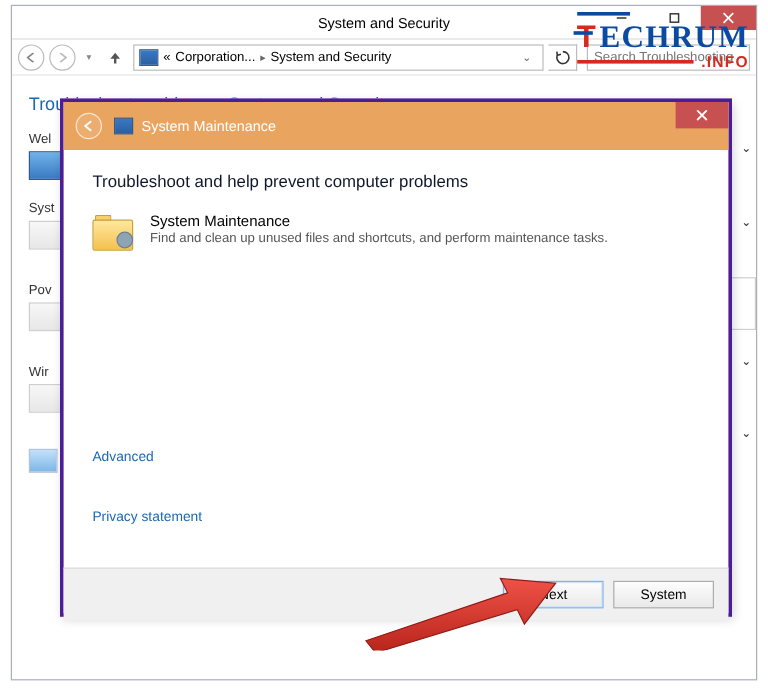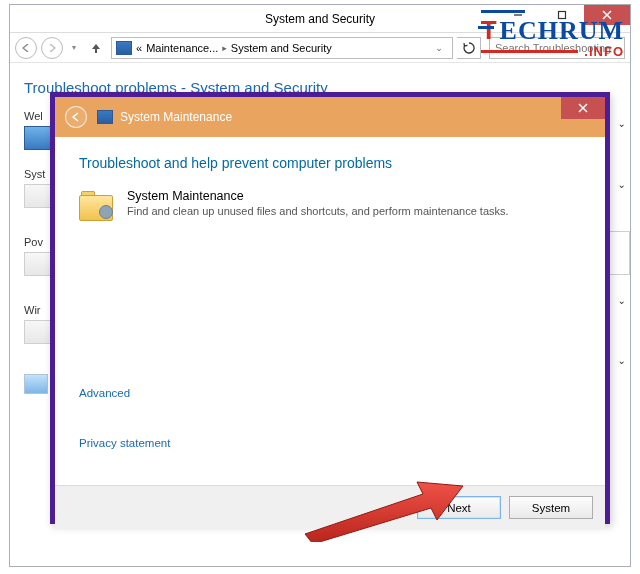--- a/index.html
+++ b/index.html
@@ -37,29 +37,29 @@
 
   .thumb-icon { width: 24px; height: 20px; border: 1px solid #b0c4d8; background: linear-gradient(180deg,#c3e1fb 0%, #7db7e6 100%); display:inline-block; }
 
   
   .right-box { position:absolute; right: 0; top: 168px; width: 46px; height: 44px; border:1px solid #cfcfcf; background:#fff; }
 
   
   .chev-r { position:absolute; right: 4px; font-size: 10px; color:#333; }
 
   
-  .dialog { position: absolute; left: 50px; top: 82px; width: 560px; height: 432px; background: #fff; border: 5px solid #4c1d95; box-shadow: 2px 3px 8px rgba(0,0,0,.18); margin-top: 10px; }
+  .dialog { position: absolute; left: 50px; top: 82px; width: 560px; height: 432px; background: #fff; border: 3px solid #4c1d95; box-shadow: 2px 3px 8px rgba(0,0,0,.18); }
   .dlg-title { height: 40px; background: #e9a560; display: flex; align-items: center; padding: 0 10px; position: relative; }
   .dlg-back { width: 22px; height: 22px; border: 1px solid rgba(255,255,255,.7); border-radius: 50%; display:flex; align-items:center; justify-content:center; color:#fff; font-size:11px; margin-right:10px; background: rgba(255,255,255,0.1); }
   .dlg-cp { width: 16px; height: 14px; background: linear-gradient(#3a79c3,#2a5fa0); border:1px solid #2c5a93; margin-right:7px; }
   .dlg-ttl { color: #fff; font-size: 12px; }
   .dlg-close { position:absolute; right:0; top:0; width:44px; height:22px; background:#c75050; display:flex; align-items:center; justify-content:center; }
 
   .dlg-body { padding: 18px 24px 0 24px; height: 348px; position:relative; }
-  .dlg-h { color:#0369a1; font-size: 14px; margin-bottom: 18px; }
+  .dlg-h { color:#0f172a; font-size: 14px; margin-bottom: 18px; }
   .item-row { display:flex; gap:12px; align-items:flex-start; }
   .folder-icon { width:36px; height:30px; position:relative; margin-top:2px; }
   .folder-icon .fold { width:34px; height:26px; background: linear-gradient(#ffe79e,#f3c14f); border:1px solid #caa037; border-radius:2px; position:absolute; bottom:0; }
   .folder-icon .tab { width:14px; height:6px; background:#f6d06a; border:1px solid #caa037; border-bottom:none; border-radius:2px 2px 0 0; position:absolute; top:0; left:2px; }
   .folder-icon .gear { position:absolute; right:2px; bottom:2px; width:14px; height:14px; border-radius:50%; background:#8ea4b5; border:1px solid #6c8293; }
   .item-name { font-size: 12.5px; color:#000; font-weight:400; }
   .item-desc { font-size: 11px; color:#555; margin-top:2px; }
 
   .advanced { color:#1a69b3; font-size: 11.5px; position:absolute; left:24px; bottom: 86px; cursor:pointer; }
   .pub { font-size: 11.5px; color:#555; position:absolute; left:24px; bottom: 58px; }
@@ -122,21 +122,21 @@
     </div>
     <div class="nav-dd">▾</div>
     <div class="up-btn">
       <svg width="12" height="12">
           <path d="M6 2 L10 7 L7 7 L7 11 L5 11 L5 7 L2 7 Z" fill="#555"></path>
         </svg>
     </div>
     <div class="addrbox">
       <span class="cp-icon"></span>
       <span class="crumb">«</span>
-      <span class="crumb">Maintenance...</span>
+      <span class="crumb">Corporation...</span>
       <span class="sep">▸</span>
       <span class="crumb">System and Security</span>
       <span style="flex:1"></span>
       <span class="addr-dd">⌄</span>
     </div>
     <div class="refresh">
       <svg width="12" height="12">
           <path d="M6 1 A5 5 0 1 1 1.5 4" fill="none" stroke="#333" stroke-width="1.3"></path>
           <path d="M1 1 L1.5 4 L4.5 3.3" fill="none" stroke="#333" stroke-width="1.3"></path>
         </svg>

